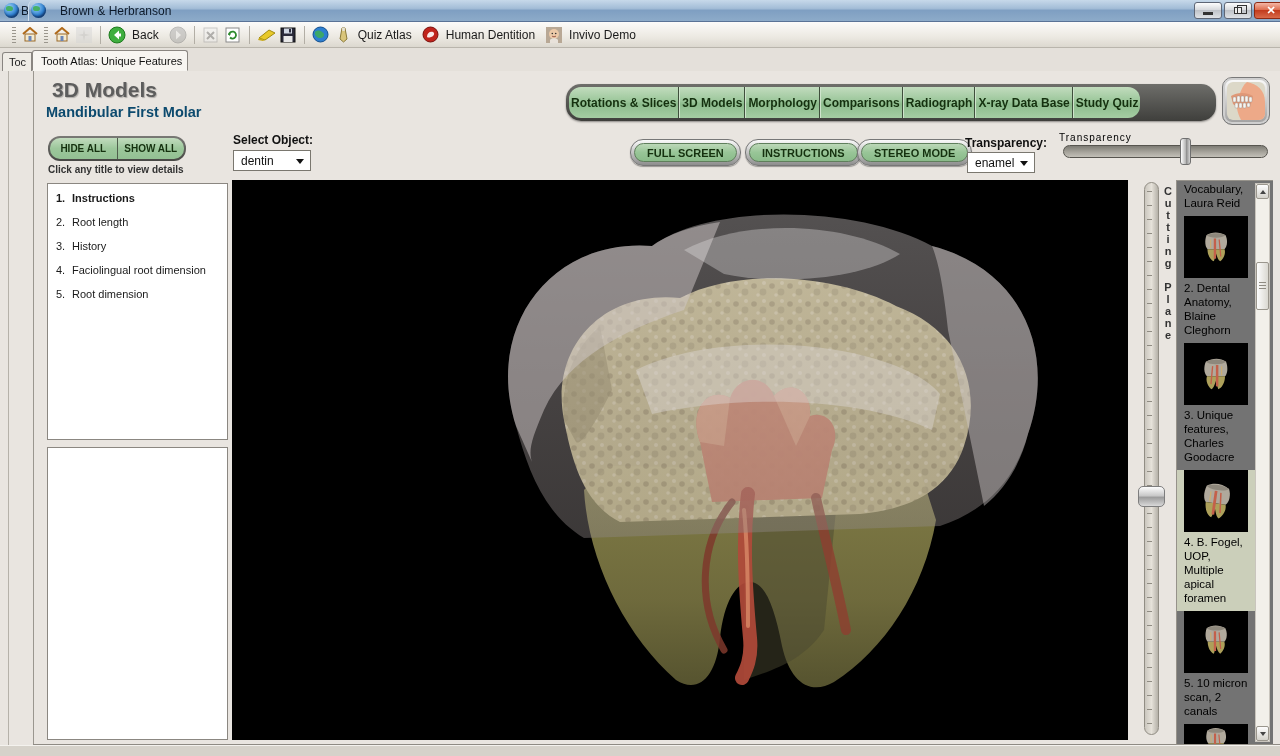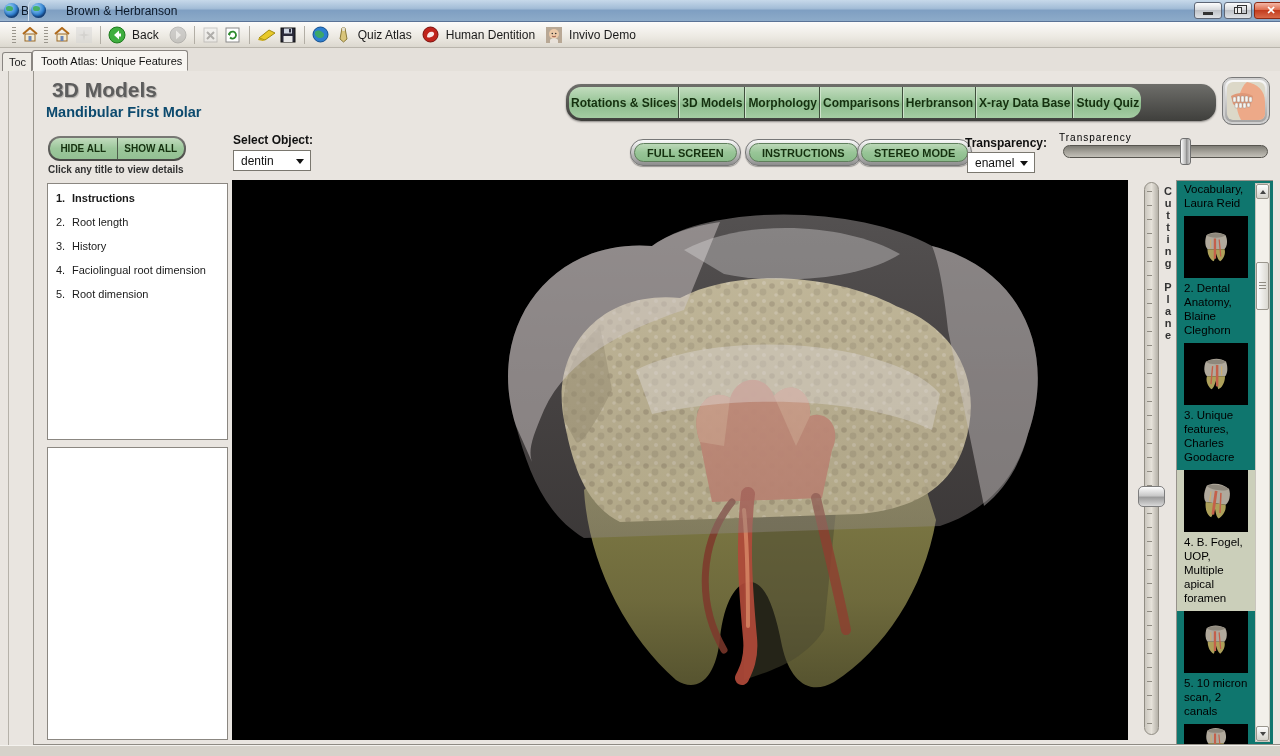--- a/index.html
+++ b/index.html
@@ -178,21 +178,21 @@
   }
   .cutting-label {
     position:absolute; left:1161px; top:185px; width:14px;
     font-size:11px; font-weight:bold; color:#333; line-height:12px;
     white-space:pre-line; text-align:center;
   }
 
   
   .sidebar {
     position:absolute; left:1176px; top:180px; width:97px; height:565px;
-    background:#0f766e; border:1px solid #96928a; border-right:none; overflow:hidden;
+    background:#737373; border:1px solid #96928a; border-right:none; overflow:hidden;
   }
   .sb-content { position:absolute; left:5px; top:0; width:70px; }
   .sb-label { font-size:11.5px; color:#000; line-height:14px; padding:3px 0 6px 2px; width:70px; }
   .thumb {
     width:64px; height:62px; background:#000; margin-left:2px;
     display:flex; align-items:center; justify-content:center; overflow:hidden;
   }
   .sb-item.selected { background:#cbcfba; margin-left:-5px; padding-left:5px; width:80px; }
   .scrollbar {
     position:absolute; right:3px; top:2px; width:15px; height:559px;
@@ -220,21 +220,21 @@
 </head>
 <body>
 
 <div id="app">
 
   <div class="titlebar">
     <span class="globe" style="left:4px; top:3px;"></span>
     <span class="title-text" style="left:21px;">B</span>
     <div class="mainbar-overlay"></div>
     <span class="globe" style="left:31px; top:3px; z-index:2;"></span>
-    <span class="title-text" style="left:66px; z-index:2;">Brown &amp; Herbranson</span>
+    <span class="title-text" style="left:60px; z-index:2;">Brown &amp; Herbranson</span>
     <div class="winbtns" style="z-index:3;">
       <div class="winbtn">
           <div class="glyph-min"></div>
         </div>
       <div class="winbtn">
           <div class="glyph-restore"></div>
         </div>
       <div class="winbtn close">
           <span class="glyph-close">✕</span>
         </div>
@@ -353,21 +353,21 @@
   </div>
 
   <div class="h1">3D Models</div>
   <div class="h2">Mandibular First Molar</div>
 
   <div class="navbar">
     <div class="nav-btn">Rotations &amp; Slices</div>
     <div class="nav-btn">3D Models</div>
     <div class="nav-btn">Morphology</div>
     <div class="nav-btn">Comparisons</div>
-    <div class="nav-btn">Herbranson</div>
+    <div class="nav-btn">Radiograph</div>
     <div class="nav-btn">X-ray Data Base</div>
     <div class="nav-btn">Study Quiz</div>
   </div>
   <div class="jaw-btn">
     <svg width="38" height="38" viewBox="0 0 38 38">
       <rect x="0" y="0" width="38" height="38" rx="5" fill="#dcd8c8"></rect>
       <path d="M20,0 C30,2 38,8 38,20 L38,38 L14,38 C10,30 8,22 12,14 C14,8 16,3 20,0 Z" fill="#eda988"></path>
       <path d="M4,14 C10,10 20,10 26,14 L24,22 C18,26 10,26 6,22 Z" fill="#e09877"></path>
       <g fill="#f8f6f0" stroke="#8a8a8a" stroke-width=".4">
         <rect x="6" y="15" width="3" height="5" rx="1"></rect>

